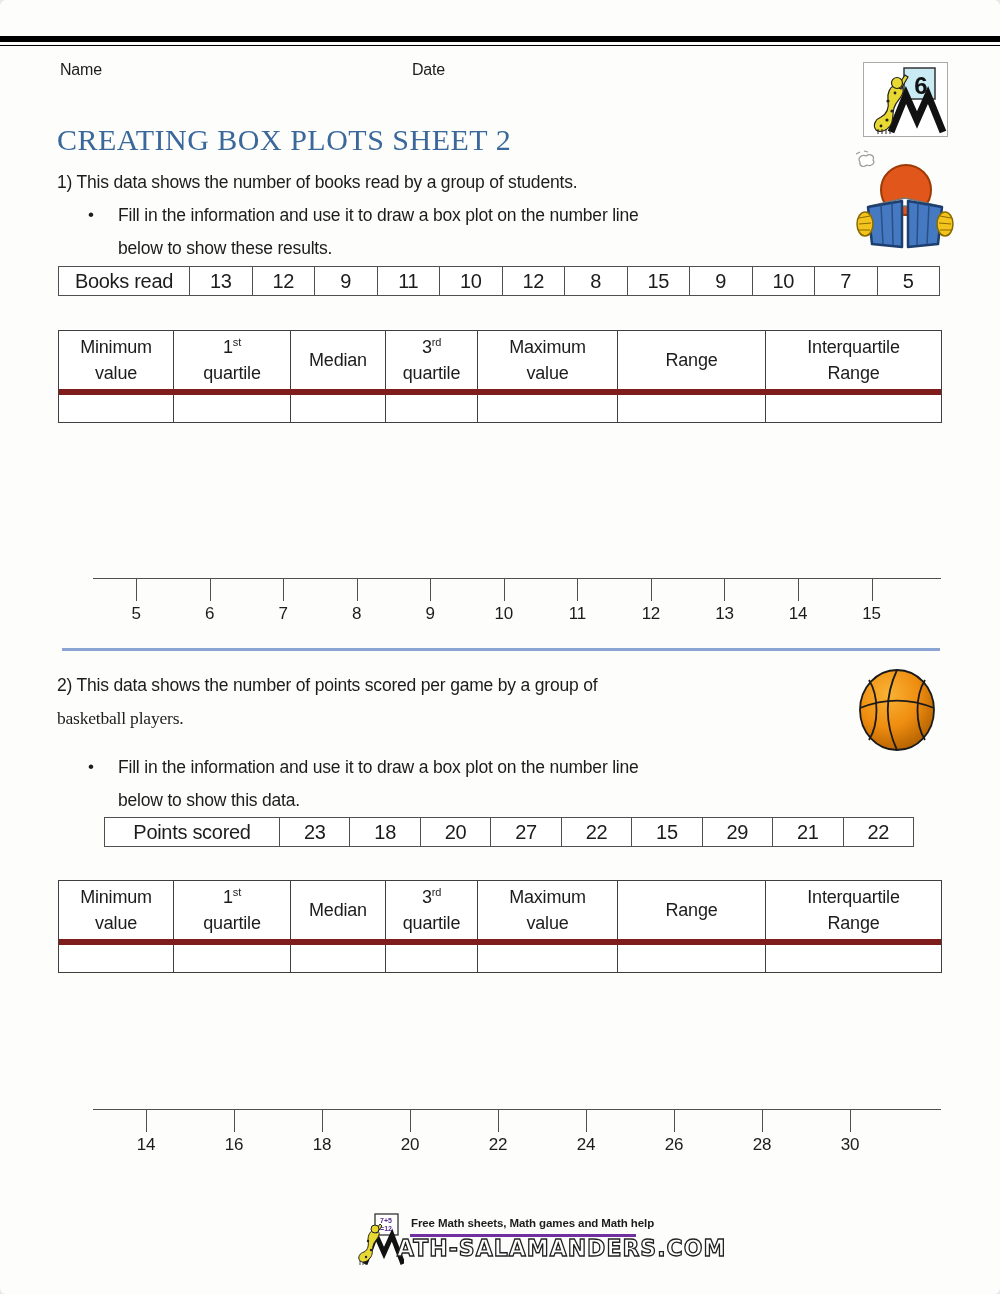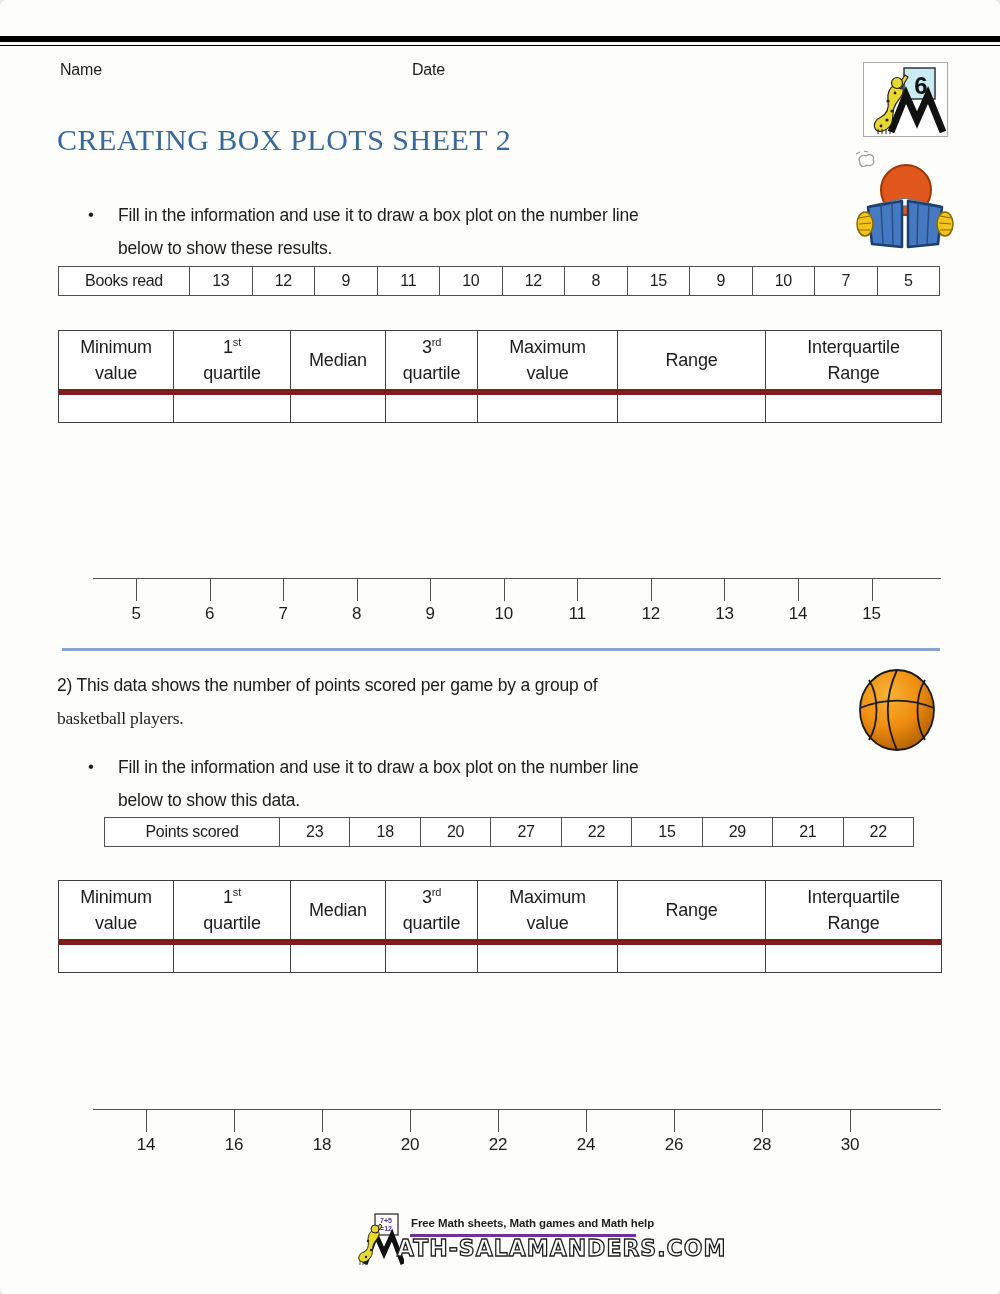--- a/index.html
+++ b/index.html
@@ -18,21 +18,21 @@
   .page-title{
     left:57px; top:103px; font-family:"Liberation Serif", serif;
     font-size:30px; letter-spacing:0.5px; color:#3a689b; font-weight:500;
   }
   .qtext{font-size:17.5px; letter-spacing:-0.2px; white-space:nowrap;}
   .bullet-dot{font-size:17px;}
   
   .data-table{display:flex; border:1px solid #4f4f4f; background:#fff; box-sizing:border-box;}
   .dt-cell{
     border-left:1px solid #4f4f4f; flex:1; display:flex; align-items:center; justify-content:center;
-    font-size:16px; letter-spacing:-0.3px; box-sizing:border-box;
+    font-size:20px; letter-spacing:-0.3px; box-sizing:border-box;
   }
   .dt-label{flex:0 0 auto; border-left:none;}
   
   .stats-table{width:882px; border:1px solid #3f3f3f; background:#fff; box-sizing:content-box;}
   .st-row{display:flex;}
   .st-header-row{height:58px; border-bottom:6px solid #7f1d1d;}
   .st-answer-row{height:27px;}
   .st-cell{
     border-left:1px solid #3f3f3f; box-sizing:border-box; display:flex; flex-direction:column;
     align-items:center; justify-content:center; font-size:18px; line-height:26px; letter-spacing:-0.2px;
@@ -89,20 +89,21 @@
         <line x1="14" y1="66" x2="14" y2="71"></line>
           <line x1="18" y1="66" x2="18" y2="71"></line>
         <line x1="22" y1="66" x2="22" y2="71"></line>
           <line x1="26" y1="66" x2="26" y2="71"></line>
       </g>
     </svg>
   </div>
 
   <h1 class="abs page-title">CREATING BOX PLOTS SHEET 2</h1>
 
+  <div class="abs qtext" style="left:57px; top:172px;">1) This data shows the number of books read by a group of students.</div>
   <div class="abs bullet-dot" style="left:88px; top:205px;">•</div>
   <div class="abs qtext" style="left:118px; top:205px;">Fill in the information and use it to draw a box plot on the number line</div>
   <div class="abs qtext" style="left:118px; top:238px;">below to show these results.</div>
 
   <div class="abs" style="left:848px; top:150px;">
     <svg width="112" height="102" viewBox="0 0 112 102">
       <g fill="#fff" stroke="#999" stroke-width="1.2">
         <path d="M12 12 C9 8 14 4 18 6 C22 3 27 6 25 10 C28 13 23 17 19 15 C15 18 11 16 12 12 Z"></path>
       </g>
       <path d="M8 4 L12 2 M16 1 L20 2" stroke="#999" stroke-width="1.2" fill="none"></path>

